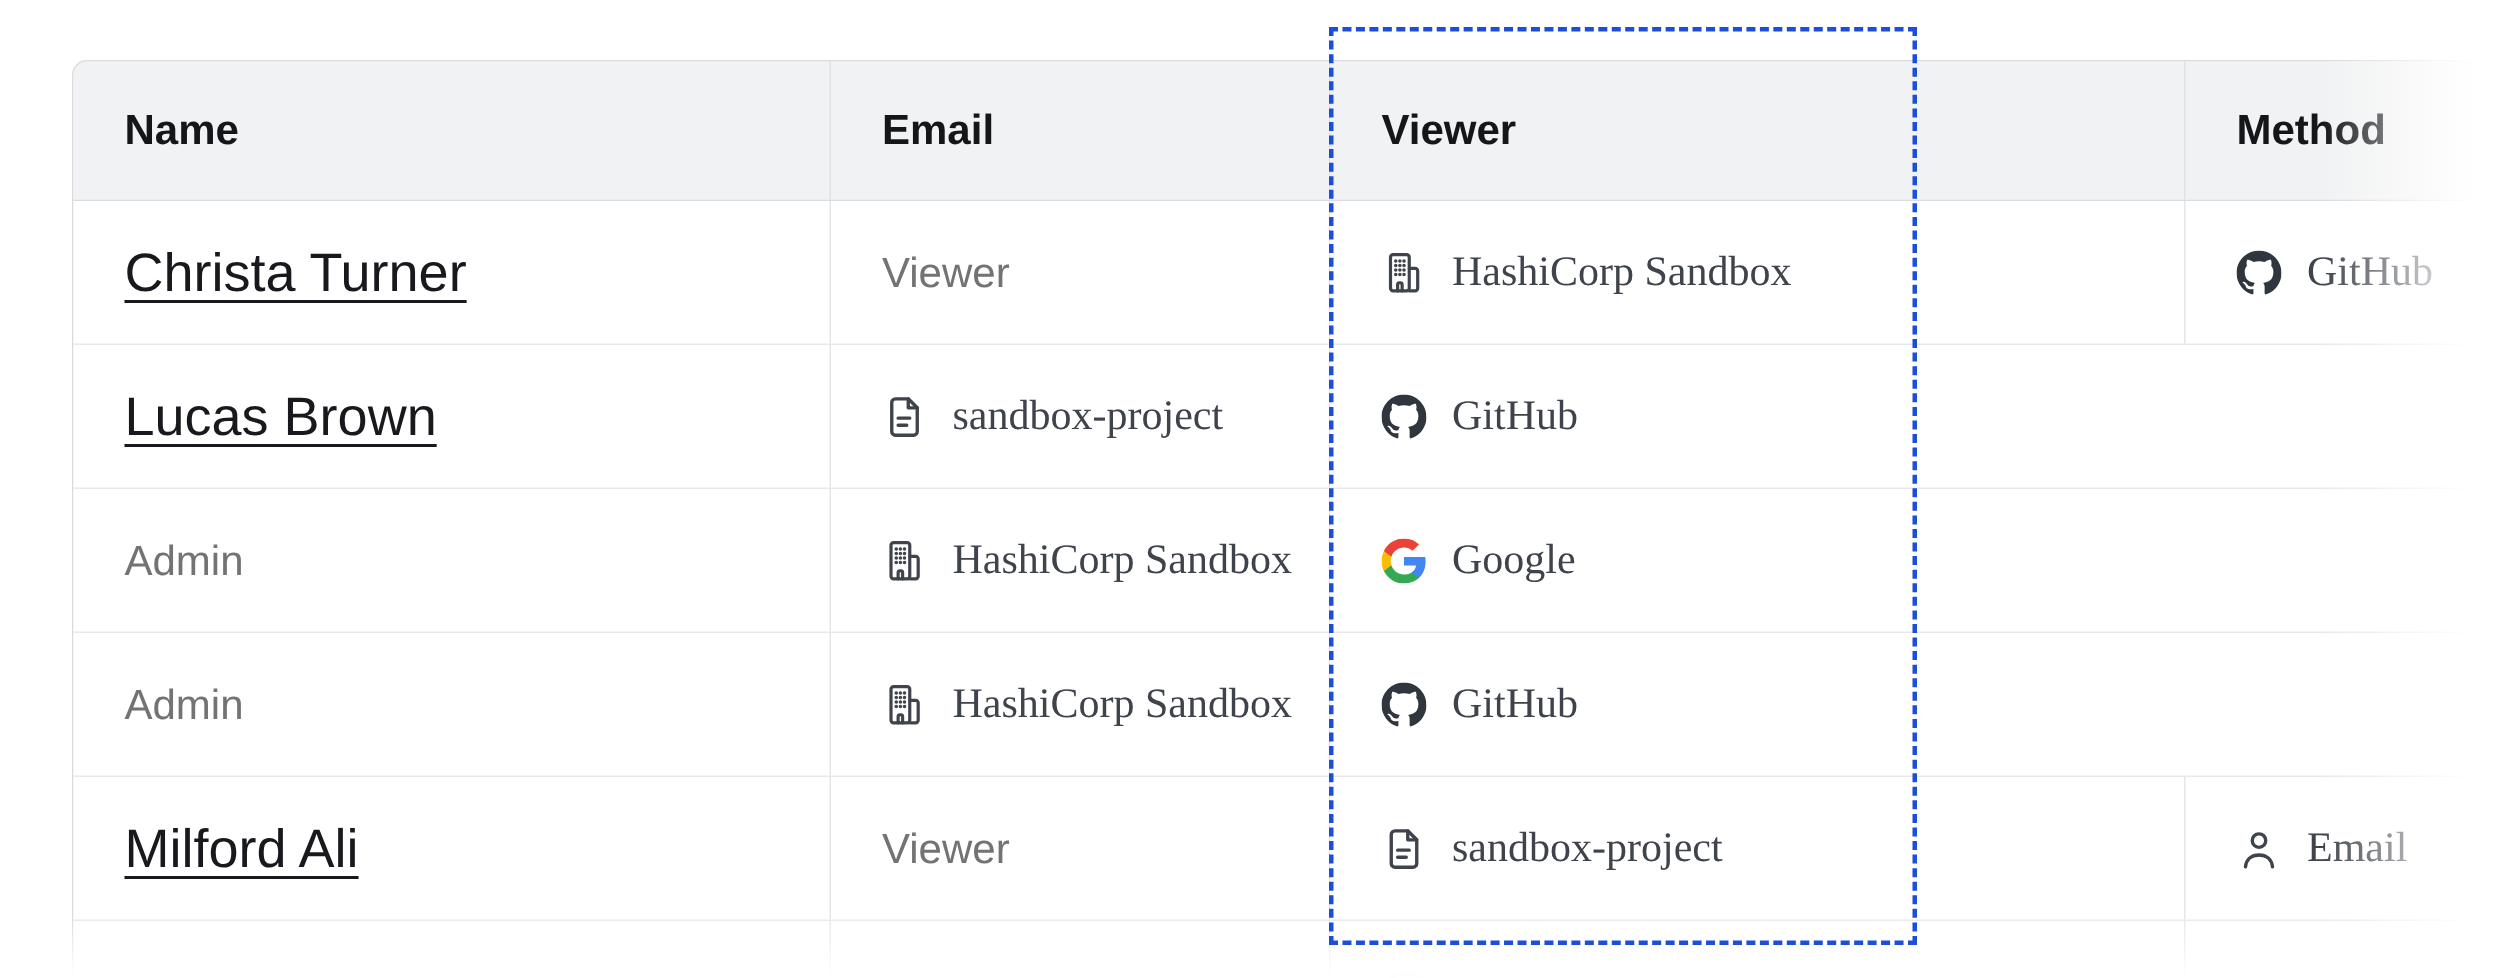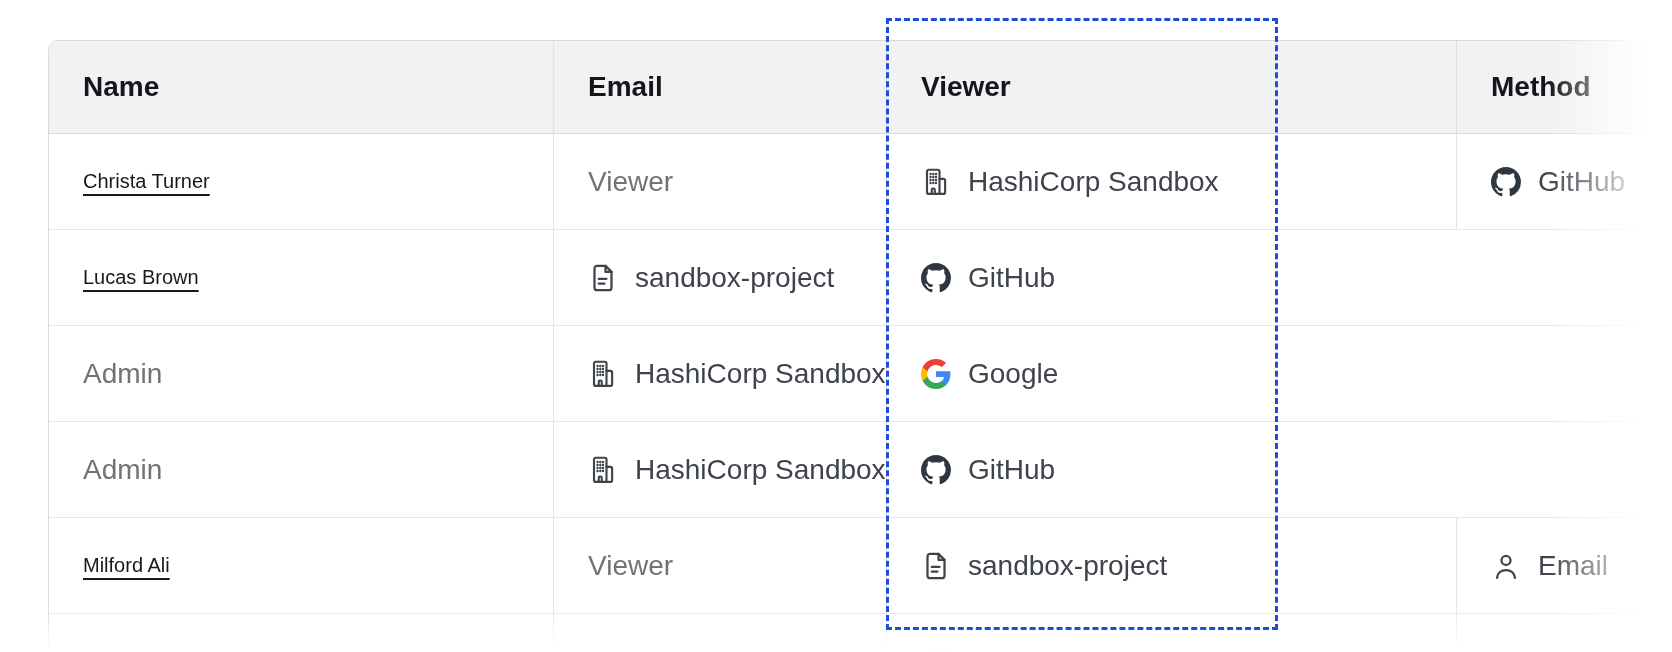--- a/index.html
+++ b/index.html
@@ -15,24 +15,24 @@
   }
   .trow{ display:grid; grid-template-columns:505px 333px 570px 302px; }
   .thead{ height:93px; background:#f1f2f3; border-bottom:1px solid #d9dbde;
           border-radius:9px 9px 0 0; }
   .tbody-row{ height:96px; border-bottom:1px solid #e7e8ea; background:#fff; }
   .tbody-row.partial{ height:60px; border-bottom:none; }
   .cell{ display:flex; align-items:center; padding-left:34px;
          border-right:1px solid #e4e5e7; overflow:hidden; white-space:nowrap; }
   .cell:last-child{ border-right:none; }
   .thead .cell{ font-size:28px; font-weight:700; color:#14161a; border-right:1px solid #dfe1e4; }
-  .name-link{ font-size:20px; color:#17191d; text-decoration:underline;
+  .name-link{ font-size:36px; color:#17191d; text-decoration:underline;
               text-underline-offset:6px; text-decoration-thickness:2px; cursor:pointer;text-align:right; }
   .role-text{ font-size:28px; color:#737373; }
-  .icon-text{ display:flex; align-items:center; gap:17px; font-size:28px; color:#3f434b; }
+  .icon-text{ display:flex; align-items:center; gap:17px; font-size:28px; color:#3f434b;font-family:Liberation Serif, serif; }
   .icon-text svg{ flex:none; }
 
   
   .scope-highlight{
     position:absolute; left:886px; top:18px; width:392px; height:612px;
     border:3px dashed #1d4ed8; z-index:10; pointer-events:none;
   }
 
   
   .fade-right{ position:absolute; top:0; left:1548px; width:124px; height:652px; z-index:5;

